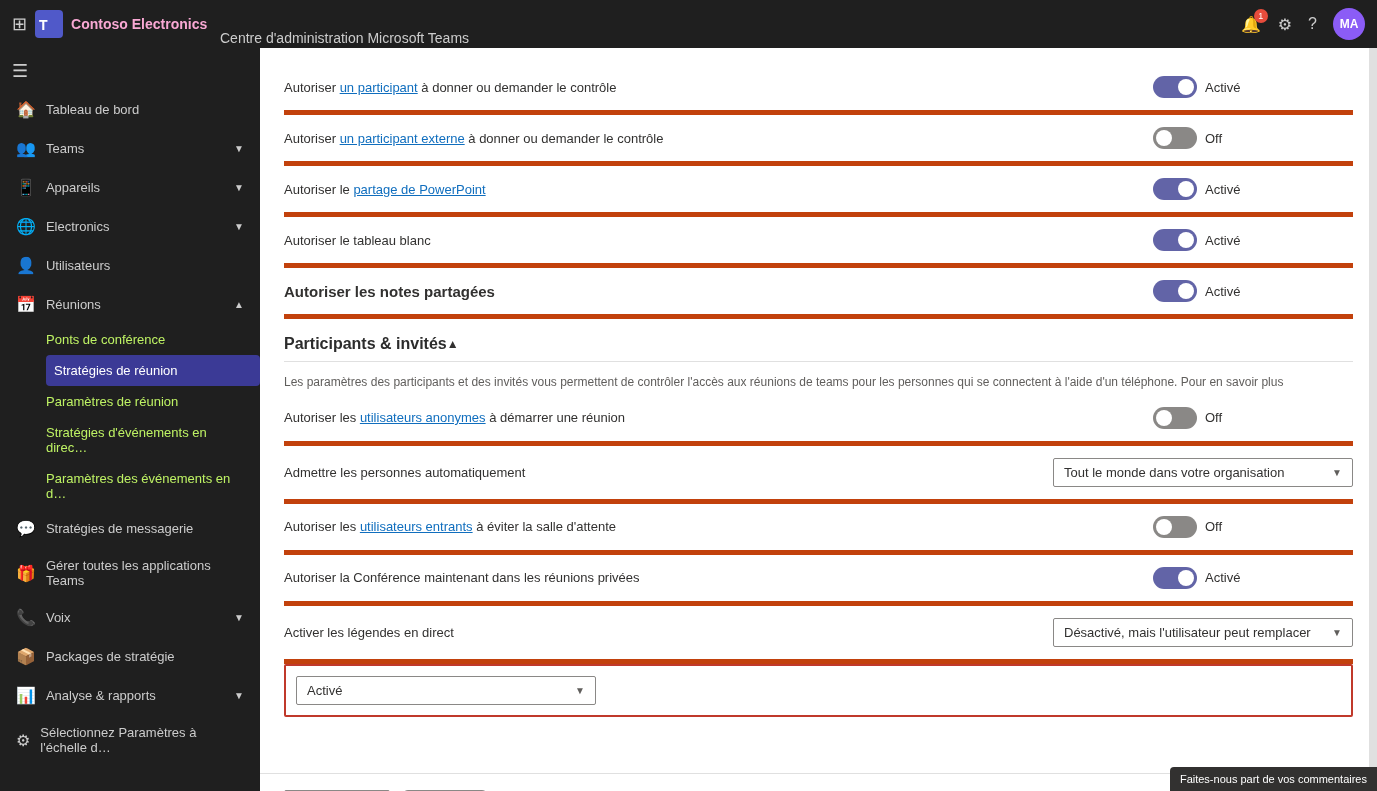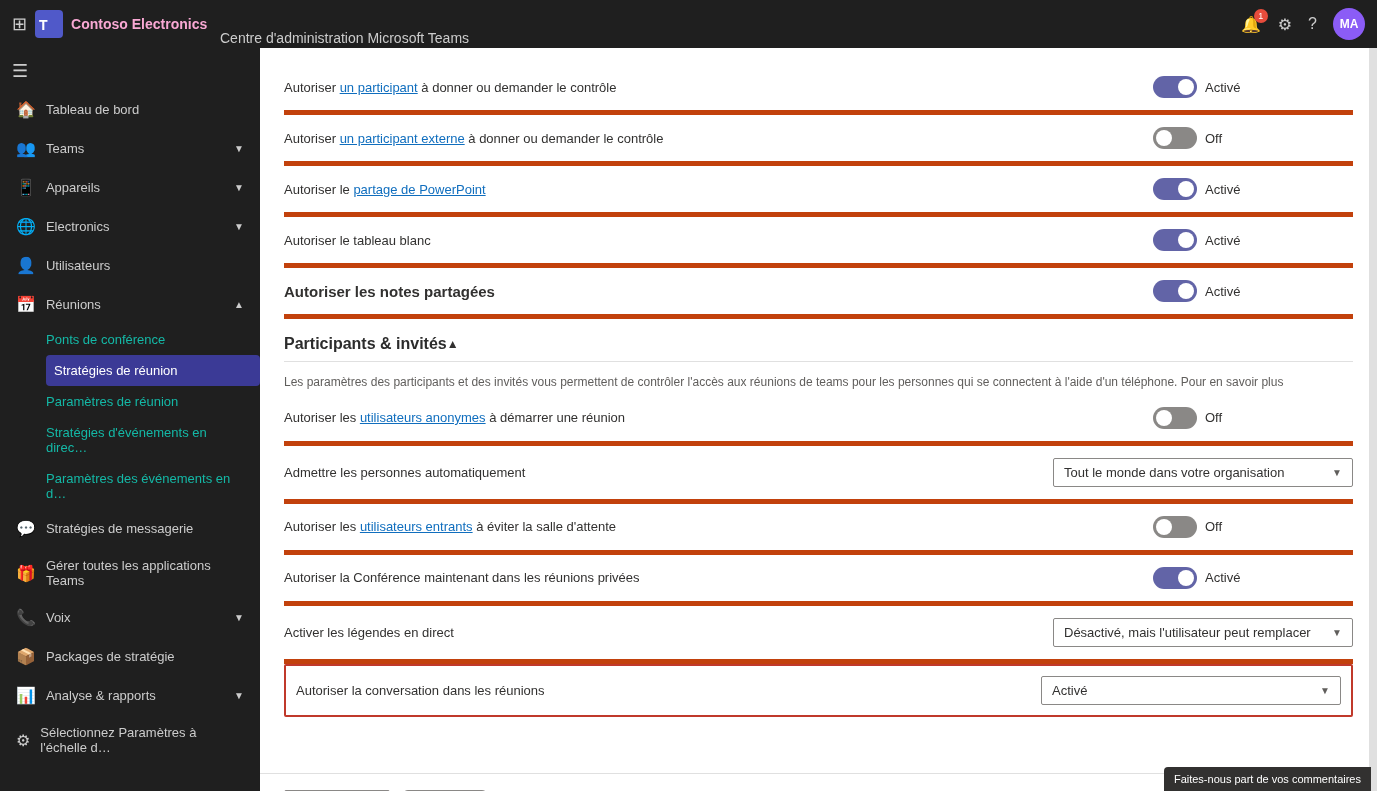--- a/index.html
+++ b/index.html
@@ -55,21 +55,21 @@
       padding: 8px 12px; cursor: pointer; font-size: 18px; color: #ccc;
     }
     .sidebar-item {
       display: flex; align-items: center; padding: 10px 16px; cursor: pointer; gap: 10px;
       font-size: 13px; color: #ccc;
     }
     .sidebar-item-label { flex: 1; }
     .sidebar-chevron { font-size: 10px; }
     .sidebar-sub { padding-left: 46px; }
     .sidebar-sub-item {
-      padding: 8px 16px 8px 0; cursor: pointer; font-size: 13px; color: #14b8a6;
+      padding: 8px 16px 8px 0; cursor: pointer; font-size: 13px; color: #bef264;
       border-left: none;
     }
     .sidebar-sub-item.active {
       color: #fff; background: #3b3a96; border-radius: 4px; padding-left: 8px;
     }
 
     
     .content-area {
       flex: 1; overflow-y: auto; background: #fff; padding: 0;
     }
@@ -143,21 +143,21 @@
       background: #f0abfc; color: #323130; border: 1px solid #8a8886;
       padding: 6px 20px; cursor: pointer; font-size: 13px; border-radius: 2px;
     }
     .btn-cancel {
       background: #fff; color: #323130; border: 1px solid #8a8886;
       padding: 6px 20px; cursor: pointer; font-size: 13px; border-radius: 6px;
     }
 
     
     .feedback-tooltip {
-      position: fixed; bottom: 0; right: 6px; background: #323130; color: #fff;
+      position: fixed; bottom: 0; right: 0; background: #323130; color: #fff;
       font-size: 11px; padding: 6px 10px; border-radius: 4px 0 0 0;
     }
 
     
     ::-webkit-scrollbar { width: 6px; }
     ::-webkit-scrollbar-track { background: transparent; }
     ::-webkit-scrollbar-thumb { background: #c8c8c8; border-radius: 3px; }
   </style>
 </head>
 <body>
@@ -390,21 +390,20 @@
           <span class="setting-row-label">Activer les légendes en direct</span>
           <div class="setting-row-control">
             <div class="dropdown-control">
               <span class="dropdown-control-text">Désactivé, mais l'utilisateur peut remplacer</span>
               <span class="dropdown-chevron">▼</span>
             </div>
           </div>
         </div>
 
         <div class="setting-row highlighted">
-          <span class="setting-row-label">Autoriser la conversation dans les réunions</span>
           <div class="setting-row-control">
             <div class="dropdown-control">
               <span class="dropdown-control-text">Activé</span>
               <span class="dropdown-chevron">▼</span>
             </div>
           </div>
         </div>
 
         <div style="height:40px;"></div>
 

